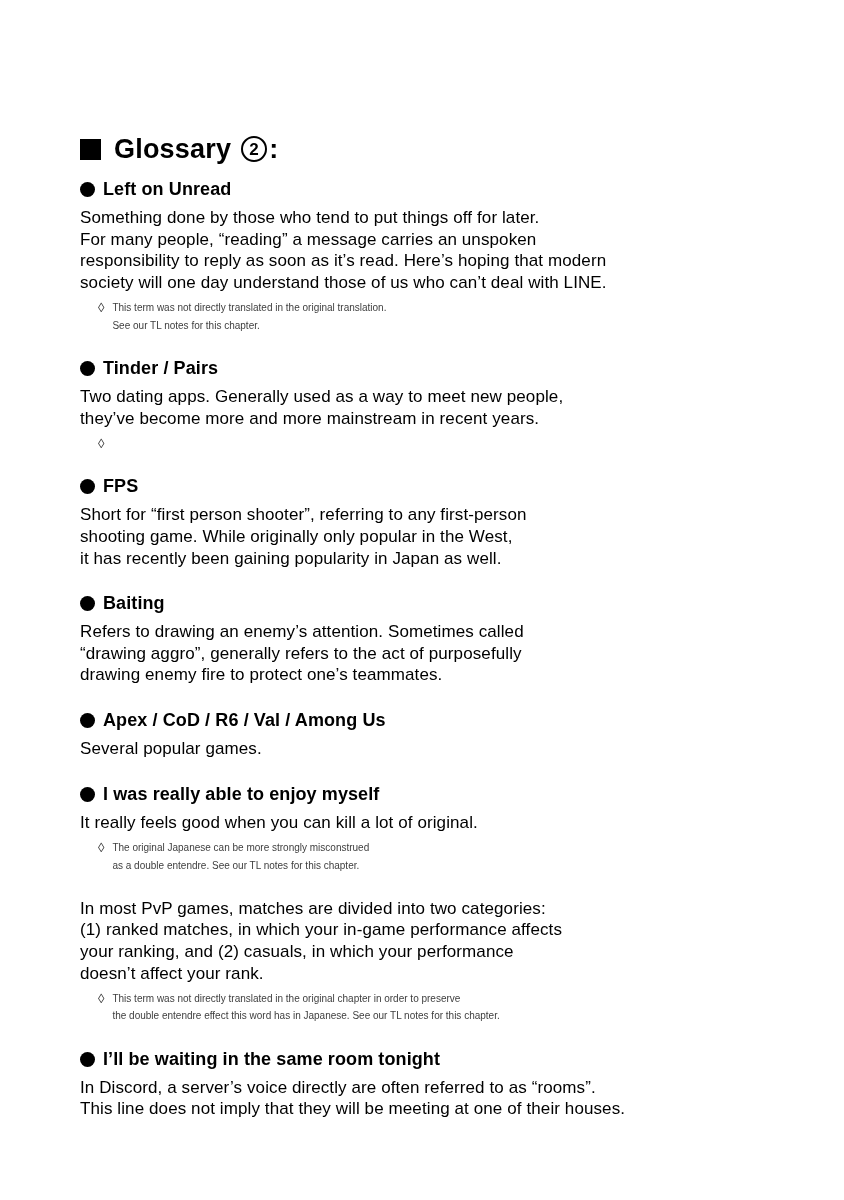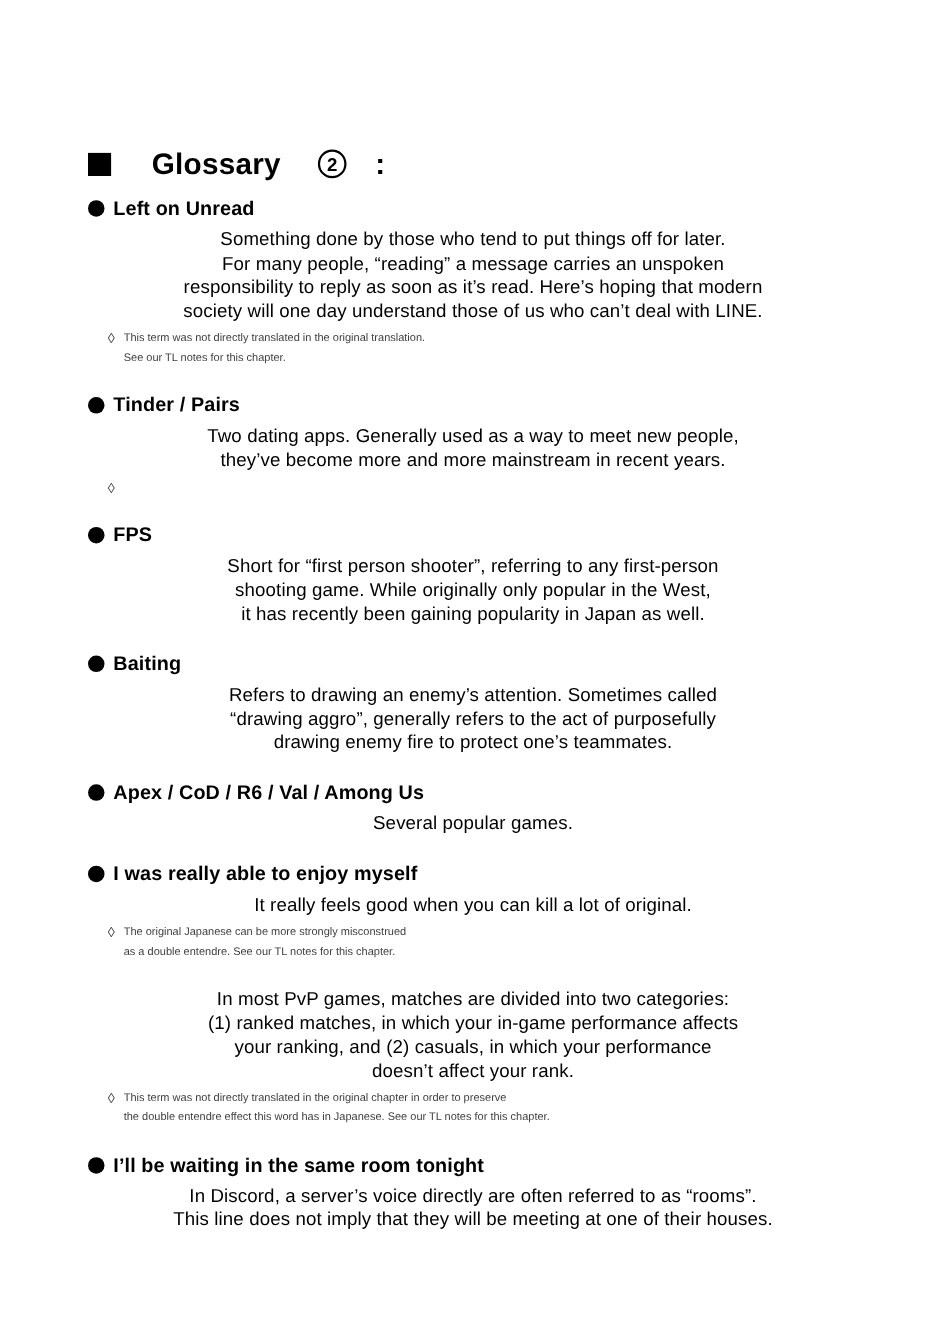--- a/index.html
+++ b/index.html
@@ -24,21 +24,20 @@
   }
   
   .doc-title {
     display: flex;
     align-items: center;
     height: 30px;
     margin: 0 0 15px 0;
     font-size: 27px;
     font-weight: bold;
     letter-spacing: 0.2px;
-    gap: 24px;
   }
   .square-icon {
     width: 21px;
     height: 21px;
     background: #000000;
     margin-right: 13px;
     flex: 0 0 auto;
   }
   .circled-number {
     width: 26px;
@@ -75,21 +74,20 @@
     font-size: 18px;
     font-weight: bold;
     letter-spacing: 0.1px;
   }
   .body-text {
     margin: 0;
     font-size: 17px;
     line-height: 21.6px;
     white-space: pre-line;
     letter-spacing: 0.1px;
-    text-align: center;
   }
   .note {
     display: flex;
     align-items: flex-start;
     margin-top: 6px;
     color: #3e3e3e;
   }
   .diamond-icon {
     font-size: 13px;
     line-height: 17.3px;

